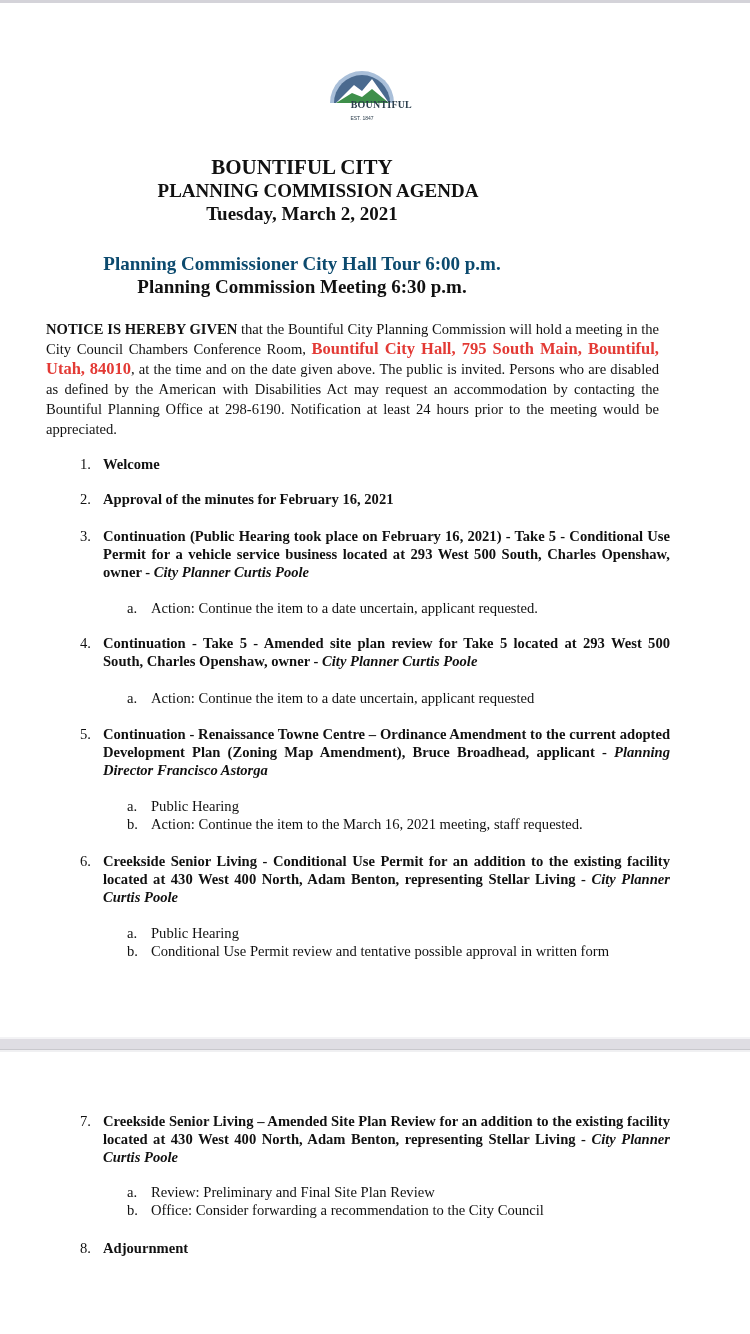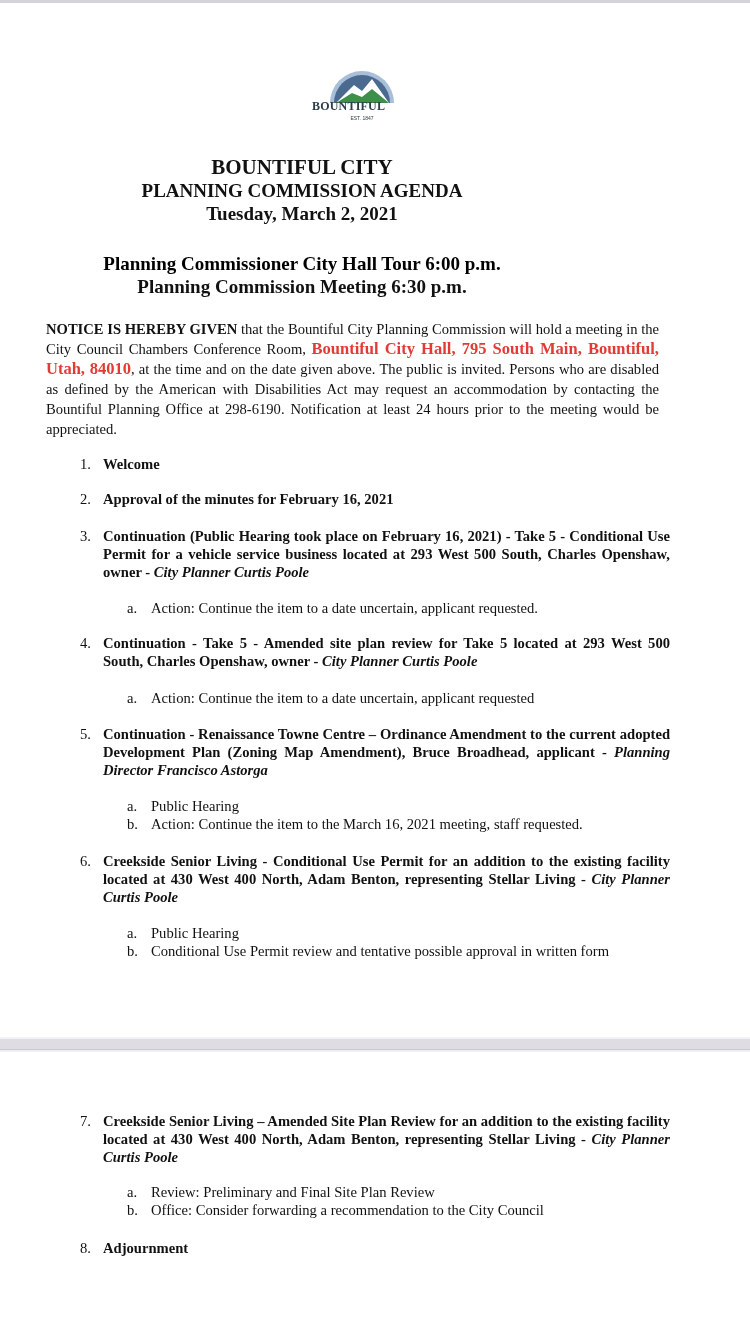--- a/index.html
+++ b/index.html
@@ -8,30 +8,30 @@
     font-family: "Liberation Serif", "DejaVu Serif", serif; color: #111;
   }
   .topbar { position: absolute; left: 0; top: 0; width: 750px; height: 3px; background: #d4d3d9; }
   .page { position: absolute; left: 0; width: 750px; }
   .page1 { top: 3px; height: 1034px; }
   .page2 { top: 1052px; height: 282px; }
   .sep { position: absolute; left: 0; top: 1037px; width: 750px; height: 15px;
          background: linear-gradient(#f3f3f5 0 2px, #dfdde3 2px 12px, #c9c8cd 12px 13px, #f0f0f2 13px 15px); }
 
   .logo { position: absolute; left: 312px; top: 57px; width: 100px; height: 70px; }
-  .logo-text { position: absolute; left: 0; top: 42px; width: 100px; text-align: left;
-               font-family: "Liberation Serif", serif; font-weight: bold; font-size: 12px; color: #2c3e4c; letter-spacing: 0.2px; }
+  .logo-text { position: absolute; left: 0; top: 42px; width: 100px; text-align: right;
+               font-family: "Liberation Serif", serif; font-weight: bold; font-size: 10px; color: #2c3e4c; letter-spacing: 0.2px; }
   .logo-est { position: absolute; left: 0; top: 58px; width: 100px; text-align: center;
               font-family: "Liberation Sans", sans-serif; font-size: 5px; color: #2c3e4c; }
 
   .h { position: absolute; left: 0; width: 604px; text-align: center; font-weight: bold; }
   .h1 { top: 155px; font-size: 21px; }
-  .h2 { top: 180px; font-size: 19px; }
+  .h2 { top: 180px; font-size: 19px; margin-left: 16px; }
   .h3 { top: 203px; font-size: 19px; }
-  .h4 { top: 253px; font-size: 19px; color: #000000; }
+  .h4 { top: 253px; font-size: 19px; color: #0c4a6e; }
   .h5 { top: 276px; font-size: 19px; }
 
   .notice { position: absolute; left: 46px; top: 319px; width: 613px; font-size: 14.6px; line-height: 20px; text-align: justify; }
   .notice b { font-weight: bold; }
   .red { color: #e33a35; font-weight: bold; font-size: 16.5px; }
 
   .item { position: absolute; left: 80px; width: 590px; font-size: 14.6px; line-height: 18px; text-align: justify; }
   .item .num { position: absolute; left: 0; top: 0; }
   .item .txt { display: block; margin-left: 23px; font-weight: bold; }
   .item i { font-style: italic; margin-top: 20px; }

